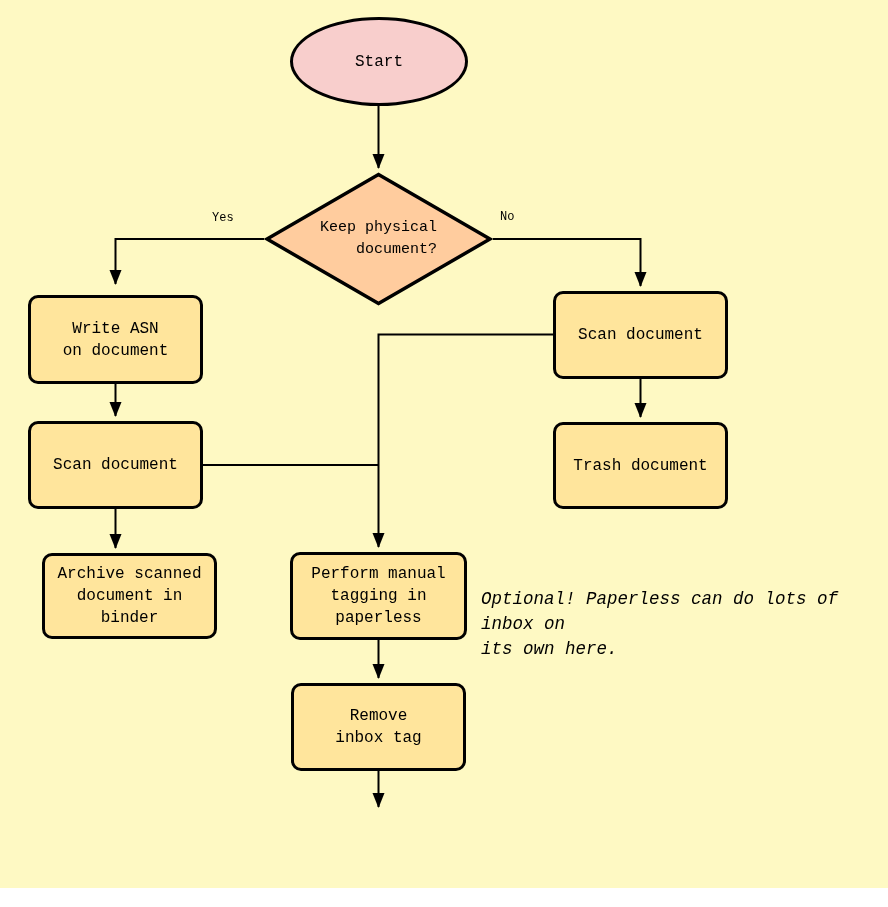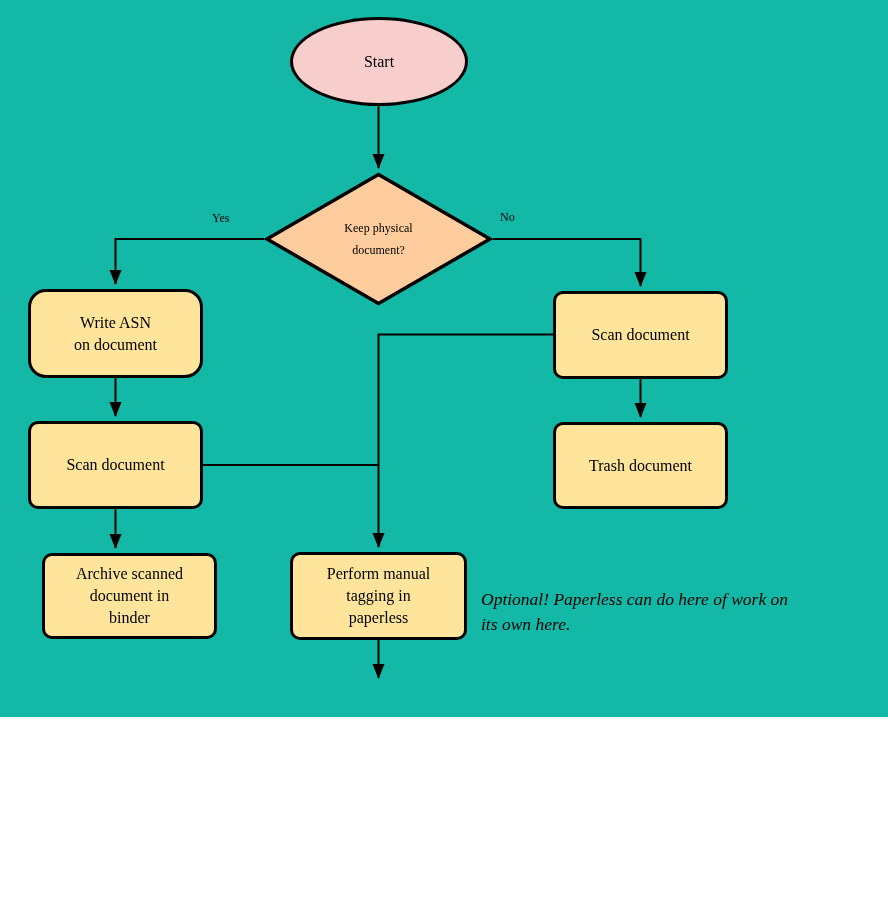--- a/index.html
+++ b/index.html
@@ -1,21 +1,21 @@
 <!DOCTYPE html>
 <html><head>
 <meta charset="utf-8">
 <style>
   html, body { margin: 0; padding: 0; background: #ffffff; }
   .canvas {
     position: relative;
     width: 888px;
-    height: 717px;
-    background: #14b8a6;
-    font-family: Liberation Serif, serif;
+    height: 888px;
+    background: #fef9c3;
+    font-family: Liberation Mono, monospace;
     overflow: hidden;
   }
   .edges-svg { position: absolute; left: 0; top: 0; pointer-events: none; }
   .node {
     position: absolute;
     box-sizing: border-box;
     display: flex;
     align-items: center;
     justify-content: center;
     text-align: center;
@@ -36,23 +36,23 @@
     padding: 4px;
   }
   .decision-wrap { position: absolute; }
   .decision-wrap svg { position: absolute; left: 0; top: 0; }
   .decision-text {
     position: absolute;
     left: 0; top: 0; right: 0; bottom: 0;
     display: flex;
     align-items: center;
     justify-content: center;
-    text-align: center;
+    text-align: right;
     white-space: pre-line;
-    font-size: 12px;
+    font-size: 15px;
     line-height: 22px;
     color: #000000;
   }
   .edge-label {
     position: absolute;
     font-size: 12px;
     color: #000000;
   }
   .annotation {
     position: absolute;
@@ -100,40 +100,42 @@
   <div class="node terminal" style="left:290px; top:17px; width:178px; height:89px;">Start</div>
 
   <div class="decision-wrap" style="left:264px; top:172px; width:229px; height:134px;">
     <svg width="229" height="134" viewBox="0 0 229 134">
       <polygon points="114.5,2.5 226,67 114.5,131.5 3,67" fill="#ffcc9e" stroke="#000000" stroke-width="3.5" stroke-linejoin="miter"></polygon>
     </svg>
     <div class="decision-text">Keep physical
 document?</div>
   </div>
 
-  <div class="node process" style="left:28px; top:289px; width:175px; height:89px;border-radius:18px;">Write ASN
+  <div class="node process" style="left:28px; top:295px; width:175px; height:89px;">Write ASN
 on document</div>
 
   <div class="node process" style="left:28px; top:421px; width:175px; height:88px;">Scan document</div>
 
   <div class="node process" style="left:42px; top:553px; width:175px; height:86px;">Archive scanned
 document in
 binder</div>
 
   <div class="node process" style="left:553px; top:291px; width:175px; height:88px;">Scan document</div>
 
   <div class="node process" style="left:553px; top:422px; width:175px; height:87px;">Trash document</div>
 
   <div class="node process" style="left:290px; top:552px; width:177px; height:88px;">Perform manual
 tagging in
 paperless</div>
 
+  <div class="node process" style="left:291px; top:683px; width:175px; height:88px;">Remove
+inbox tag</div>
 
 
   <span class="edge-label" style="left:212px; top:211px;">Yes</span>
   <span class="edge-label" style="left:500px; top:210px;">No</span>
 
-  <div class="annotation">Optional! Paperless can do here of work on
+  <div class="annotation">Optional! Paperless can do lots of inbox on
 its own here.</div>
 
   <div class="bottom-hairline"></div>
 
 </div>
 
 </body></html>

